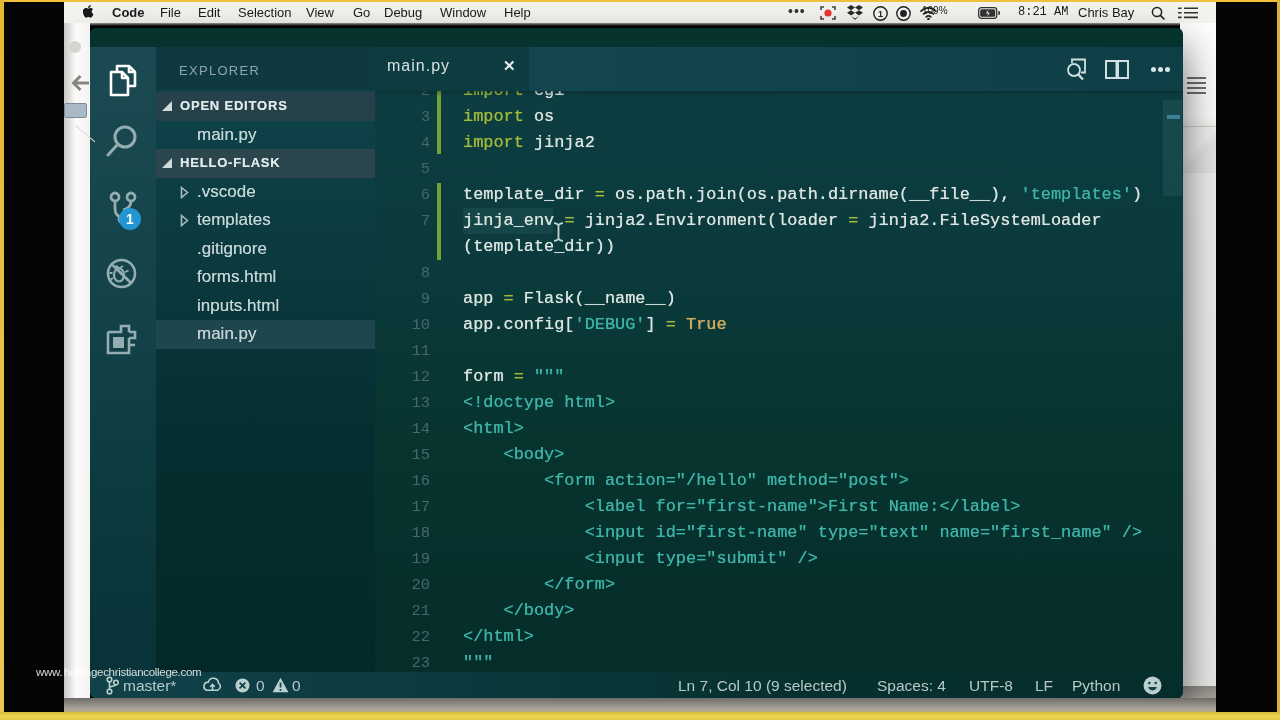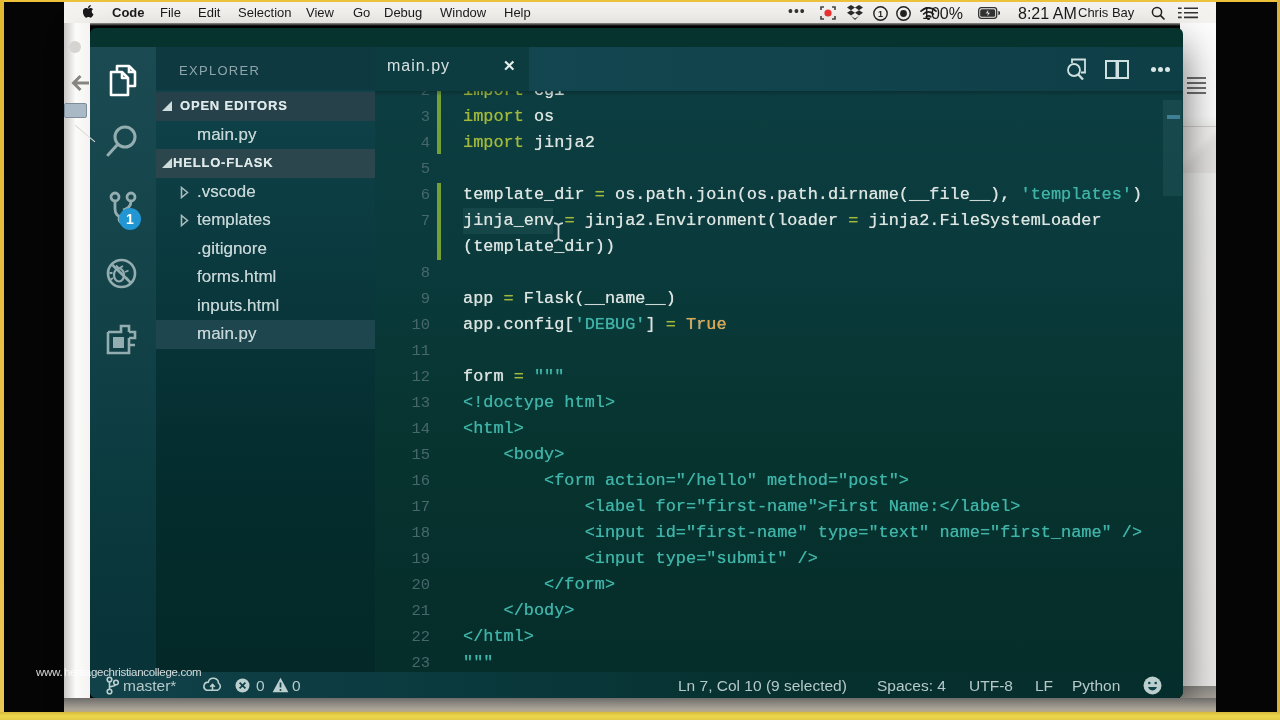--- a/index.html
+++ b/index.html
@@ -101,28 +101,28 @@
         <circle cx="7.5" cy="7.5" r="3.4" fill="#222"></circle>
       </svg>
     <svg class="mi" style="left:856px;top:5px;" width="17" height="13" viewBox="0 0 17 13">
         <g fill="none" stroke="#222" stroke-linecap="round">
           <path d="M1 4.2 C3.5 1.6 6 .8 8.5 .8 C11 .8 13.5 1.6 16 4.2" stroke-width="1.7"></path>
           <path d="M3.6 7 C5.2 5.4 6.8 4.8 8.5 4.8 C10.2 4.8 11.8 5.4 13.4 7" stroke-width="1.7"></path>
           <path d="M6.2 9.8 C7 9 7.7 8.8 8.5 8.8 C9.3 8.8 10 9 10.8 9.8" stroke-width="1.7"></path>
         </g>
         <circle cx="8.5" cy="12" r="1.3" fill="#222"></circle>
       </svg>
-    <span class="mi" style="left:858px;font-size:16px;">100%</span>
+    <span class="mi" style="left:858px;font-size:10px;">100%</span>
     <svg class="mi" style="left:914px;top:5px;" width="22" height="12" viewBox="0 0 22 12">
         <rect x="0.7" y="0.7" width="18" height="10.6" rx="2.5" fill="none" stroke="#333" stroke-width="1.3"></rect>
         <rect x="2.2" y="2.2" width="15" height="7.6" rx="1.5" fill="#333"></rect>
         <path d="M20.3 4 v4 a2 2 0 0 0 0 -4z" fill="#333"></path>
         <path d="M10.5 2 L7.5 6.4 h2.2 L9 10 L12.3 5.4 h-2.3 L10.5 2z" fill="#fff" stroke="#333" stroke-width="0.5"></path>
       </svg>
-    <span class="mi" style="left:954px;font-size:16px;">8:21 AM</span>
+    <span class="mi" style="left:954px;font-size:12px;font-family:Liberation Mono, monospace;">8:21 AM</span>
     <span class="mi" style="left:1014px;font-size:13px;">Chris Bay</span>
     <svg class="mi" style="left:1087px;top:4px;" width="14" height="14" viewBox="0 0 14 14">
         <circle cx="6" cy="6" r="4.6" fill="none" stroke="#222" stroke-width="1.5"></circle>
         <path d="M9.4 9.4 L13 13" stroke="#222" stroke-width="1.7" stroke-linecap="round"></path>
       </svg>
     <svg class="mi" style="left:1114px;top:5px;" width="20" height="12" viewBox="0 0 20 12">
         <g stroke="#333" stroke-width="1.6">
           <path d="M6 1.2 H20 M6 5.8 H20 M6 10.4 H20"></path>
           <path d="M0 1.2 H3.6 M0 5.8 H3.6 M0 10.4 H3.6"></path>
         </g>
@@ -181,21 +181,21 @@
         </div>
       <div class="row" style="top:45px;background:#264149;text-decoration:underline;">
           <span class="tw"></span>
           <span class="hdr" style="left:24px;">OPEN EDITORS</span>
         </div>
       <div class="row" style="top:74px;">
           <span class="lbl" style="left:41px;">main.py</span>
         </div>
       <div class="row" style="top:102px;background:#2b464c;">
           <span class="tw"></span>
-          <span class="hdr" style="left:17px;">HELLO-FLASK</span>
+          <span class="hdr" style="left:24px;">HELLO-FLASK</span>
         </div>
       <div class="row" style="top:131px;">
           <svg class="fa" width="9" height="13" viewBox="0 0 9 13">
             <path d="M1.5 1.5 L7.5 6.5 L1.5 11.5 Z" fill="none" stroke="#a8bcbe" stroke-width="1.6"></path>
           </svg>
           <span class="lbl" style="left:41px;">.vscode</span>
         </div>
       <div class="row" style="top:188px;">
           <span class="lbl" style="left:41px;">.gitignore</span>
         </div>

